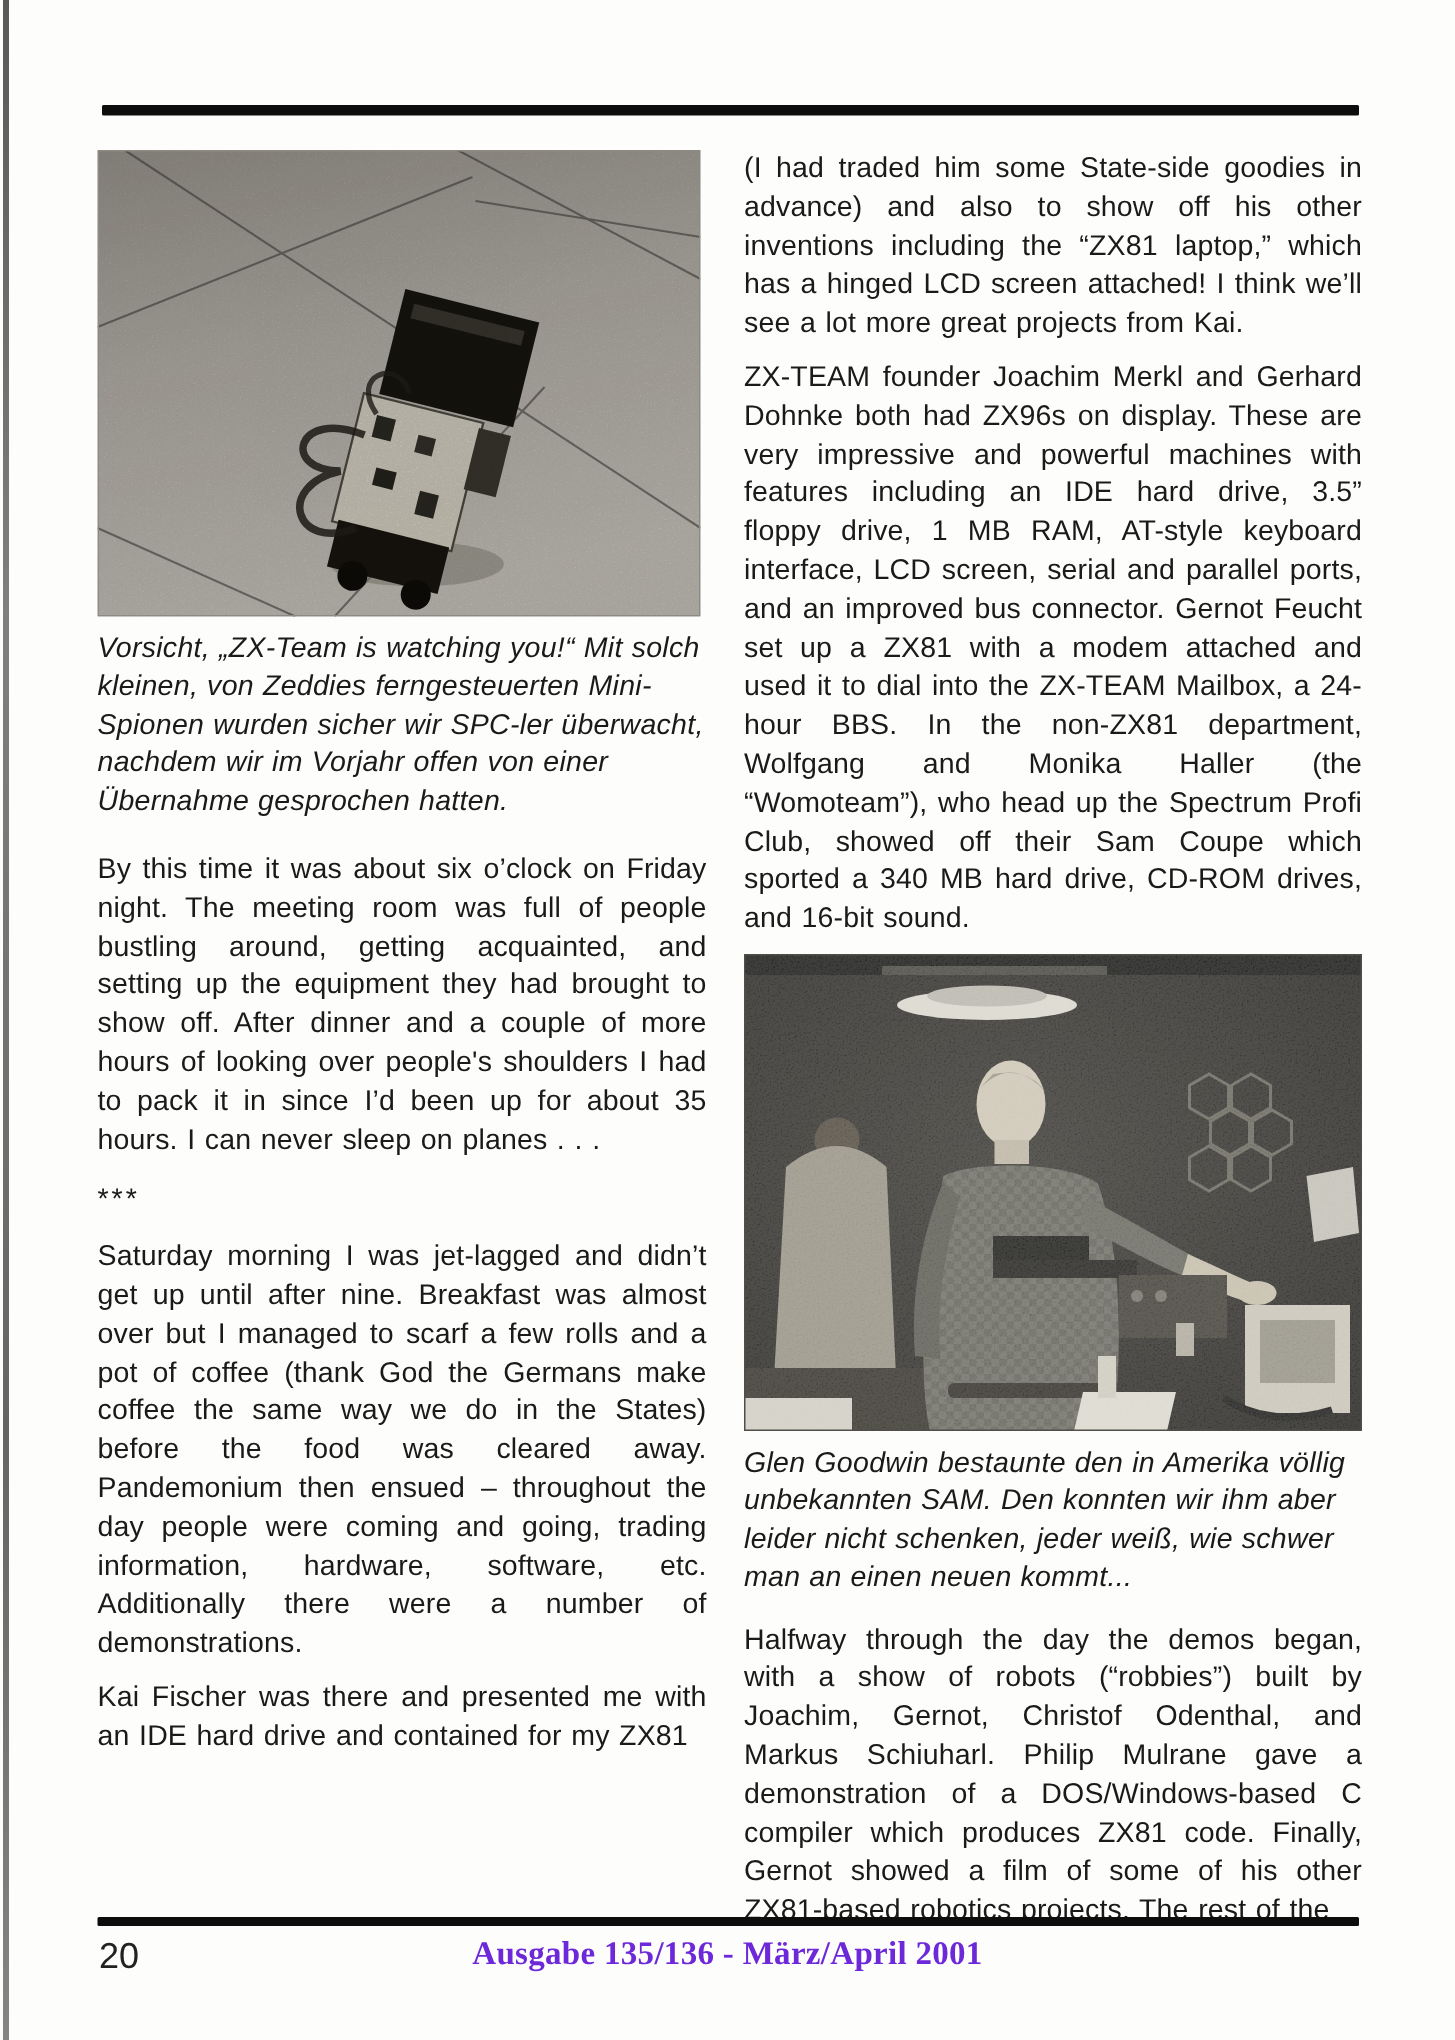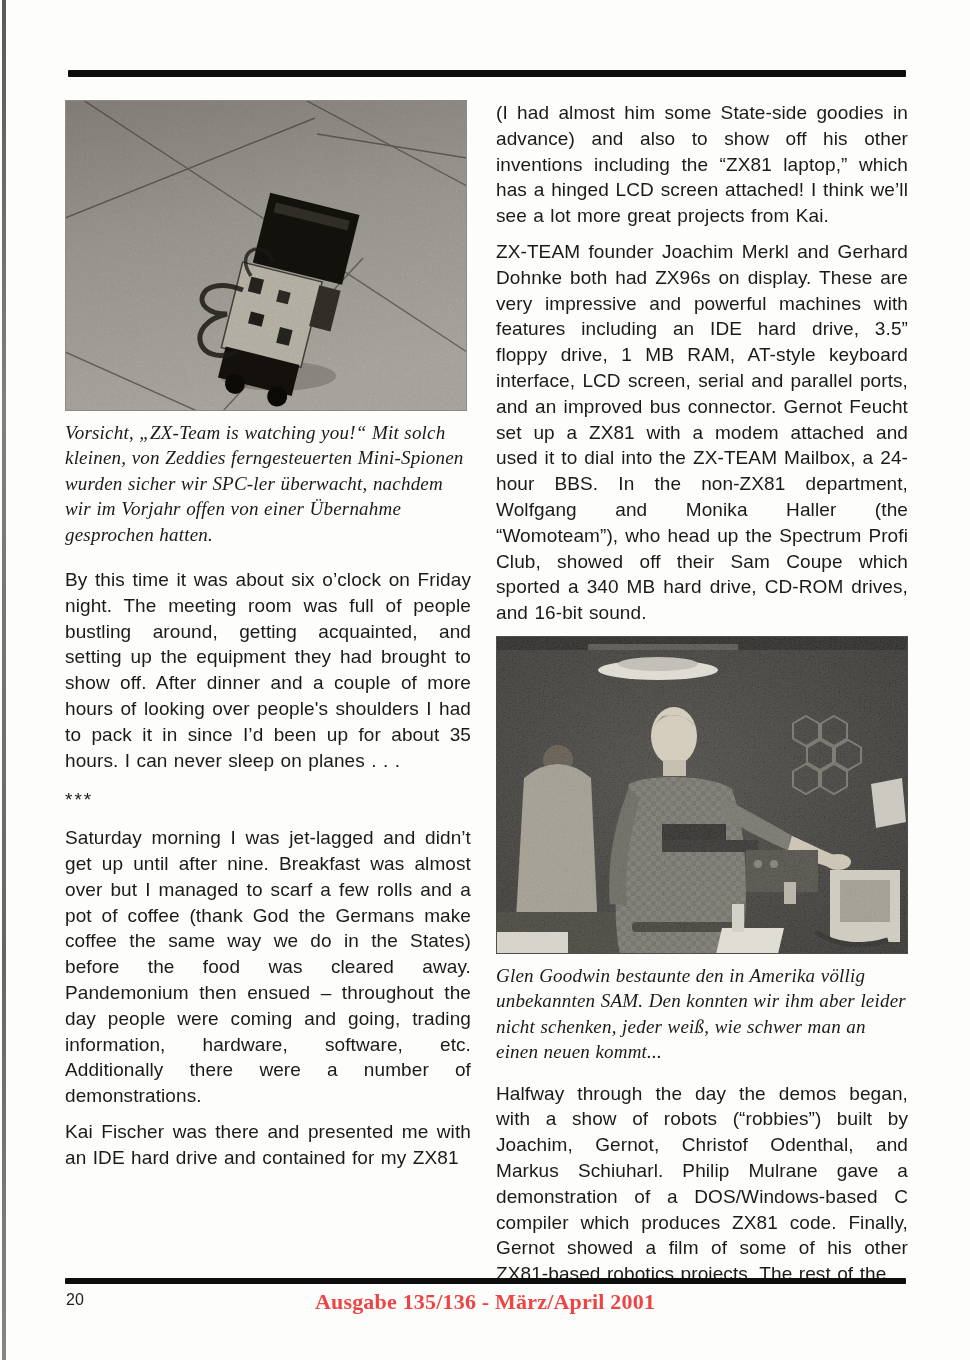--- a/index.html
+++ b/index.html
@@ -16,35 +16,35 @@
   }
   .rule{position:absolute;background:#0d0d0d;border-radius:1px;}
   .rule.top{left:68px;top:70px;width:838px;height:7px;}
   .rule.bottom{left:65px;top:1278px;width:841px;height:6px;}
   .col{position:absolute;top:100px;text-align:justify;
        font-size:19px;line-height:25.8px;letter-spacing:.1px;word-spacing:1px;}
   .col.left{left:65px;width:406px;}
   .col.right{left:496px;width:412px;}
   .col p{margin:0 0 10px 0;}
   .col p.separator{margin:14px 0 12px 0;letter-spacing:2px;text-align:left;}
-  figure{margin:0;padding:0;font-family:Liberation Serif, serif;}
+  figure{margin:0;padding:0;}
   .photo{display:block;line-height:0;}
   .photo svg{display:block;}
   figcaption{
     font-style:italic;font-size:19px;line-height:25.4px;text-align:left;
     margin:9px 0 20px 0;letter-spacing:.2px;word-spacing:.5px;
   }
   .right figure{margin-top:4px;}
   .right figcaption{margin-bottom:16px;}
   .footer-row{position:absolute;left:0;top:1289px;width:970px;height:40px;}
-  .page-number{position:absolute;left:66px;top:2px;font-size:16px;color:#222;}
+  .page-number{position:absolute;left:66px;top:2px;font-size:24px;color:#222;}
   .issue-line{
     position:absolute;left:0;right:0;top:0;text-align:center;
     font-family:"Liberation Serif","DejaVu Serif",serif;
-    font-weight:bold;font-size:22px;color:#ef4444;letter-spacing:.2px;
+    font-weight:bold;font-size:22px;color:#6d28d9;letter-spacing:.2px;
   }
 </style>
 </head>
 <body>
 
 <div class="scan-edge"></div>
 <div class="rule top"></div>
 
 <div class="col left">
   <figure>
@@ -92,21 +92,21 @@
     </span>
     <figcaption>Vorsicht, „ZX-Team is watching you!“ Mit solch kleinen, von Zeddies ferngesteuerten Mini-Spionen wurden sicher wir SPC-ler überwacht, nachdem wir im Vorjahr offen von einer Übernahme gesprochen hatten.</figcaption>
   </figure>
   <p>By this time it was about six o’clock on Friday night. The meeting room was full of people bustling around, getting acquainted, and setting up the equipment they had brought to show off.  After dinner and a couple of more hours of looking over people's shoulders I had to pack it in since I’d been up for about 35 hours. I can never sleep on planes . . .</p>
   <p class="separator">***</p>
   <p>Saturday morning I was jet-lagged and didn’t get up until after nine. Breakfast was almost over but I managed to scarf a few rolls and a pot of coffee (thank God the Germans make coffee the same way we do in the States) before the food was cleared away.  Pandemonium then ensued – throughout the day people were coming and going, trading information, hardware, software, etc. Additionally there were a number of demonstrations.</p>
   <p>Kai Fischer was there and presented me with an IDE hard drive and contained for my ZX81</p>
 </div>
 
 <div class="col right">
-  <p>(I had almost him some State-side goodies in advance) and also to show off his other inventions including the “ZX81 laptop,” which has a hinged LCD screen attached! I think we’ll see a lot more great projects from Kai.</p>
+  <p>(I had traded him some State-side goodies in advance) and also to show off his other inventions including the “ZX81 laptop,” which has a hinged LCD screen attached! I think we’ll see a lot more great projects from Kai.</p>
   <p>ZX-TEAM founder Joachim Merkl and Gerhard Dohnke both had ZX96s on display. These are very impressive and powerful machines with features including an IDE hard drive, 3.5” floppy drive, 1 MB RAM, AT-style keyboard interface, LCD screen, serial and parallel ports, and an improved bus connector.  Gernot Feucht set up a ZX81 with a modem attached and used it to dial into the ZX-TEAM Mailbox, a 24-hour BBS. In the non-ZX81 department, Wolfgang and Monika Haller (the “Womoteam”), who head up the Spectrum Profi Club, showed off their Sam Coupe which sported a 340 MB hard drive, CD-ROM drives, and 16-bit sound.</p>
   <figure>
     <span class="photo">
       <svg width="412" height="318" viewBox="0 0 412 318" xmlns="http://www.w3.org/2000/svg">
         <defs>
           <radialGradient id="room2" cx="0.45" cy="0.45" r="0.9">
             <stop offset="0" stop-color="#2e2c28"></stop>
             <stop offset="0.6" stop-color="#1c1a17"></stop>
             <stop offset="1" stop-color="#0e0d0b"></stop>
           </radialGradient>

